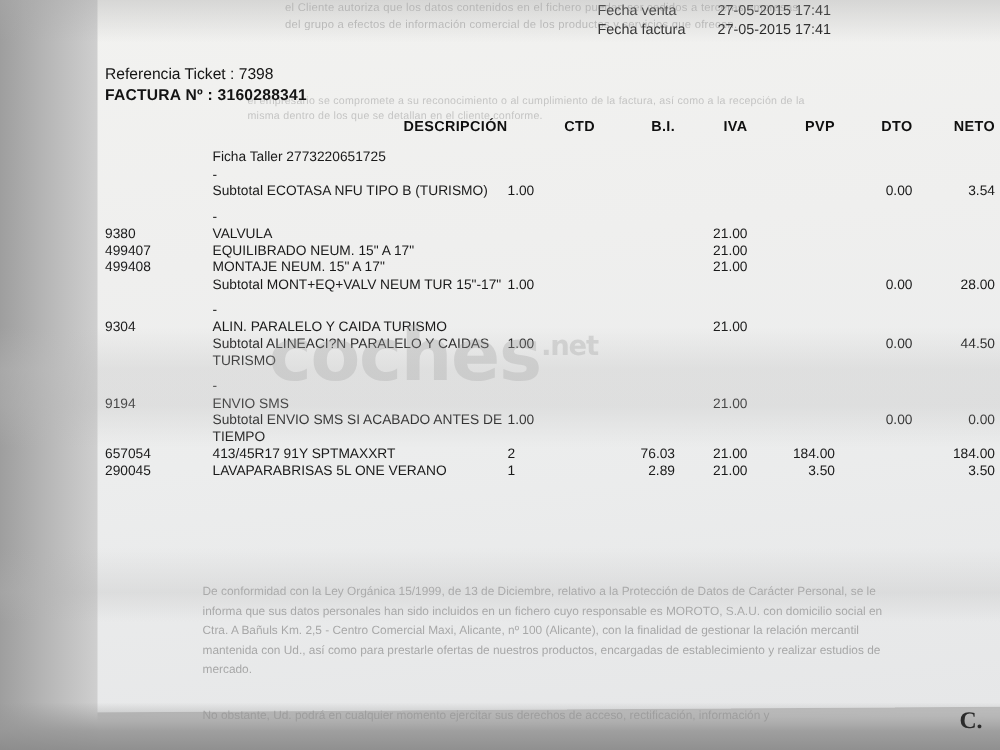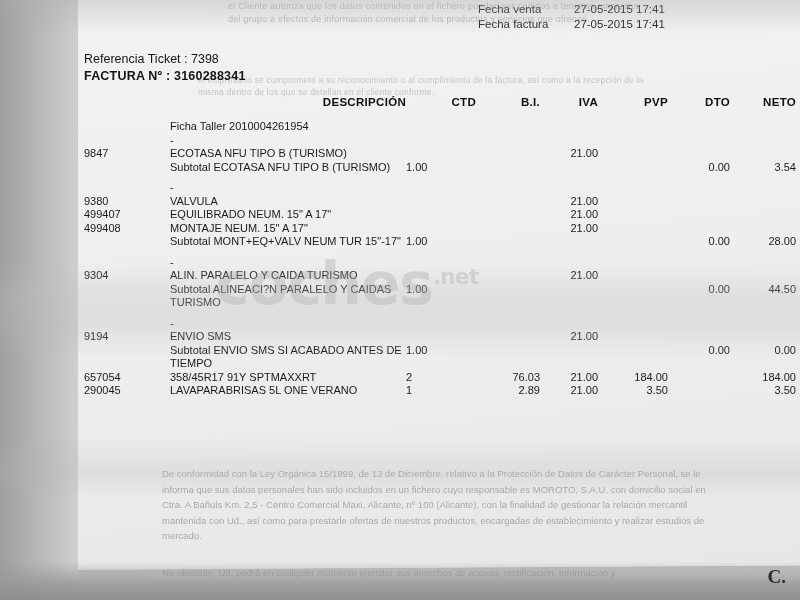--- a/index.html
+++ b/index.html
@@ -283,44 +283,34 @@
           <th class="c-bi">B.I.</th>
           <th class="c-iva">IVA</th>
           <th class="c-pvp">PVP</th>
           <th class="c-dto">DTO</th>
           <th class="c-neto">NETO</th>
         </tr>
       </thead>
       <tbody>
         <tr>
           <td class="code"></td>
-          <td class="desc">Ficha Taller 2010004261954</td>
+          <td class="desc">Ficha Taller 2773220651725</td>
           <td class="ctd"></td>
           <td class="bi"></td>
           <td class="iva"></td>
           <td class="pvp"></td>
           <td class="dto"></td>
           <td class="neto"></td>
         </tr>
         <tr>
           <td class="code"></td>
           <td class="desc dash">-</td>
           <td class="ctd"></td>
           <td class="bi"></td>
           <td class="iva"></td>
-          <td class="pvp"></td>
-          <td class="dto"></td>
-          <td class="neto"></td>
-        </tr>
-        <tr>
-          <td class="code">9847</td>
-          <td class="desc">ECOTASA NFU TIPO B (TURISMO)</td>
-          <td class="ctd"></td>
-          <td class="bi"></td>
-          <td class="iva">21.00</td>
           <td class="pvp"></td>
           <td class="dto"></td>
           <td class="neto"></td>
         </tr>
         <tr>
           <td class="code"></td>
           <td class="desc">Subtotal ECOTASA NFU TIPO B (TURISMO)</td>
           <td class="ctd">1.00</td>
           <td class="bi"></td>
           <td class="iva"></td>
@@ -442,21 +432,21 @@
           <td class="desc">Subtotal ENVIO SMS SI ACABADO ANTES DE TIEMPO</td>
           <td class="ctd">1.00</td>
           <td class="bi"></td>
           <td class="iva"></td>
           <td class="pvp"></td>
           <td class="dto">0.00</td>
           <td class="neto">0.00</td>
         </tr>
         <tr>
           <td class="code">657054</td>
-          <td class="desc">358/45R17 91Y SPTMAXXRT</td>
+          <td class="desc">413/45R17 91Y SPTMAXXRT</td>
           <td class="ctd">2</td>
           <td class="bi">76.03</td>
           <td class="iva">21.00</td>
           <td class="pvp">184.00</td>
           <td class="dto"></td>
           <td class="neto">184.00</td>
         </tr>
         <tr>
           <td class="code">290045</td>
           <td class="desc">LAVAPARABRISAS 5L ONE VERANO</td>

